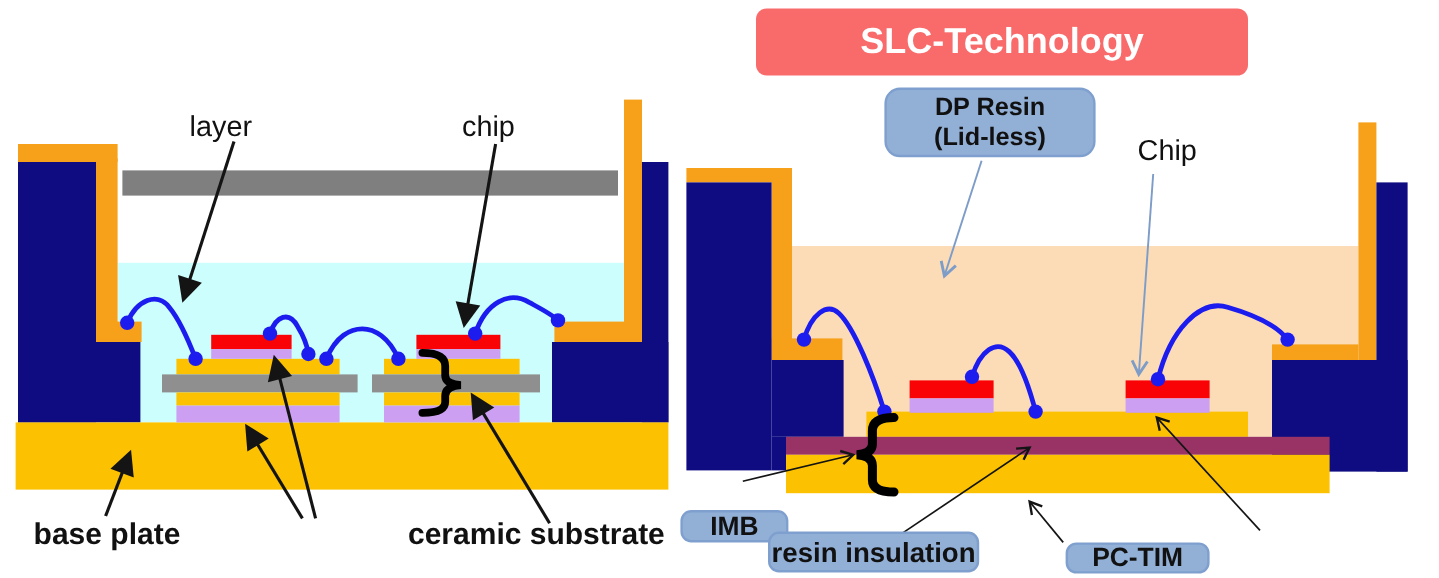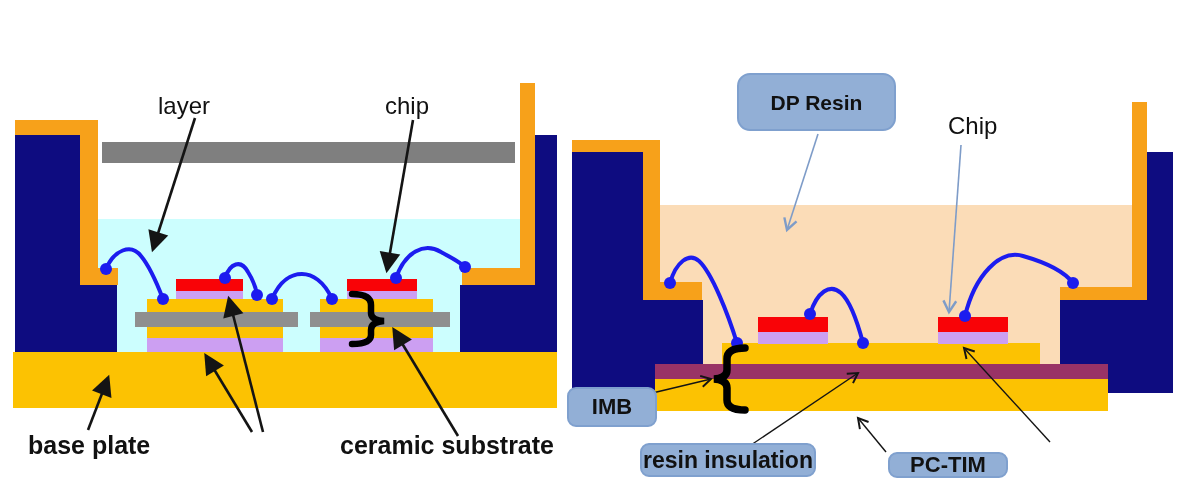--- a/index.html
+++ b/index.html
@@ -22,22 +22,22 @@
              font-weight:bold;font-size:30px;}
   #conv-title{left:48px;top:7px;width:464px;height:56px;background:var(--title-gray-bg);color:#1a1a1a;}
   #slc-title{left:630px;top:7px;width:410px;height:56px;background:var(--slc-red-bg);color:#ffffff;}
   
   .plain-label{position:absolute;color:#111;font-size:24px;white-space:nowrap;}
   .plain-label.big{font-size:25px;font-weight:bold;}
   
   .callout{position:absolute;background:var(--label-blue-bg);border:2px solid var(--label-blue-border);
            border-radius:9px;color:#111;font-weight:bold;display:flex;flex-direction:column;
            align-items:center;justify-content:center;text-align:center;box-sizing:border-box;white-space:nowrap;}
-  #dp-resin-box{left:737px;top:73px;width:159px;height:58px;font-size:21px;line-height:25px;border-radius:13px;}
-  #imb-box{left:567px;top:387px;width:90px;height:40px;font-size:22px;}
+  #dp-resin-box{left:737px;top:73px;width:176px;height:58px;font-size:21px;line-height:25px;border-radius:13px;}
+  #imb-box{left:567px;top:425px;width:90px;height:27px;font-size:22px;}
   #resin-box{left:640px;top:443px;width:176px;height:34px;font-size:23px;}
   #pctim-box{left:888px;top:452px;width:120px;height:26px;font-size:22px;}
   #solder-box{left:1035px;top:443px;width:145px;height:30px;font-size:22px;}
   svg{position:absolute;left:0;top:0;}
 </style>
 </head>
 <body>
 
 <div id="stage">
 
@@ -156,29 +156,33 @@
       <line x1="886" y1="452" x2="858" y2="418" marker-end="url(#mOpenK)"></line>
       <line x1="1050" y1="442" x2="964" y2="348" marker-end="url(#mOpenK)"></line>
     </g>
 
     <g style="stroke:var(--arrow-bluegray);stroke-width:1.6;fill:none;">
       <line x1="818" y1="134" x2="787" y2="230" marker-end="url(#mOpenB)"></line>
       <line x1="961" y1="145" x2="949" y2="312" marker-end="url(#mOpenB)"></line>
     </g>
   </svg>
 
+  <div class="title-box" id="slc-title">
+    <span>SLC-Technology</span>
+  </div>
 
   <div class="plain-label" style="left:158px;top:92px;">layer</div>
   <div class="plain-label" style="left:385px;top:92px;">chip</div>
   <div class="plain-label big" style="left:28px;top:431px;">base plate</div>
   <div class="plain-label big" style="left:340px;top:431px;">ceramic substrate</div>
   <div class="plain-label" style="left:948px;top:112px;">Chip</div>
 
   <div class="callout" id="dp-resin-box">
     <span>DP Resin</span>
+    <span>(Lid-less)</span>
   </div>
   <div class="callout" id="imb-box">
     <span>IMB</span>
   </div>
   <div class="callout" id="resin-box">
     <span>resin insulation</span>
   </div>
   <div class="callout" id="pctim-box">
     <span>PC-TIM</span>
   </div>

